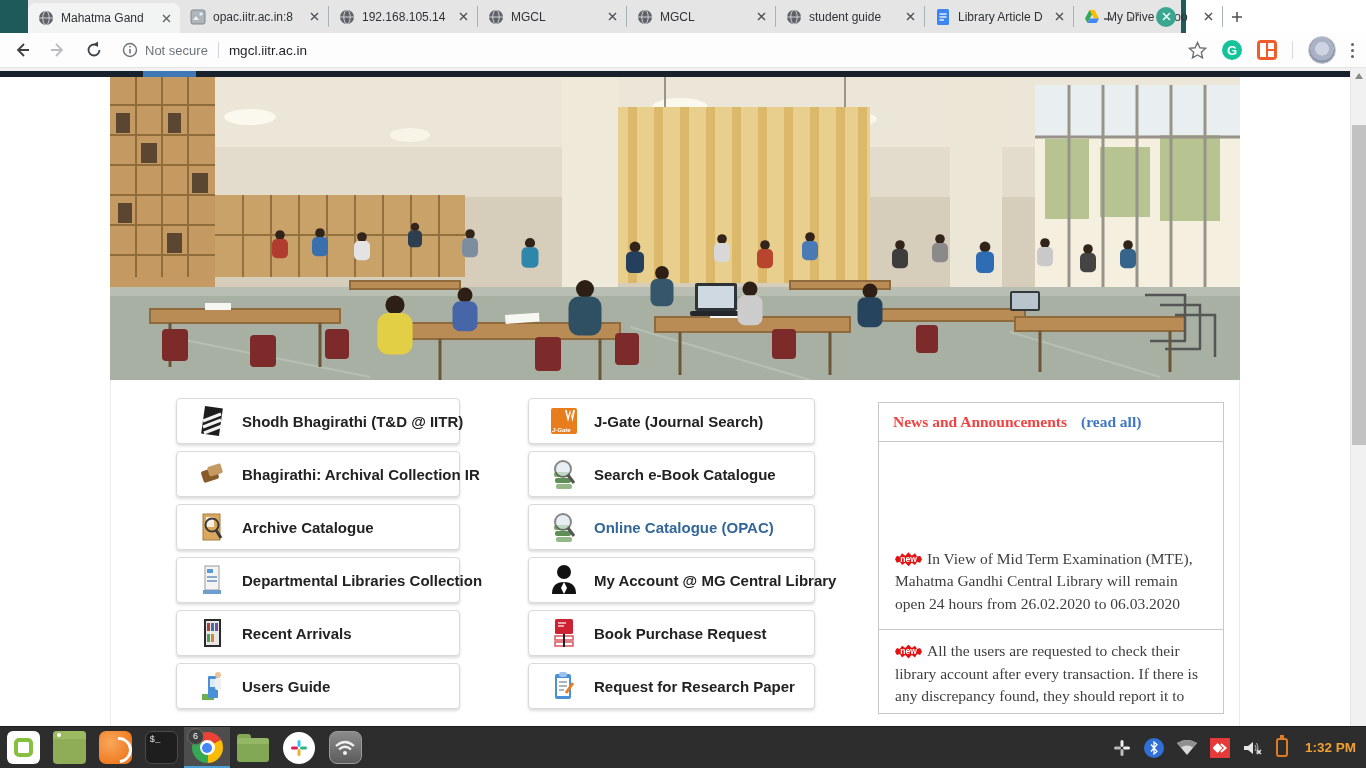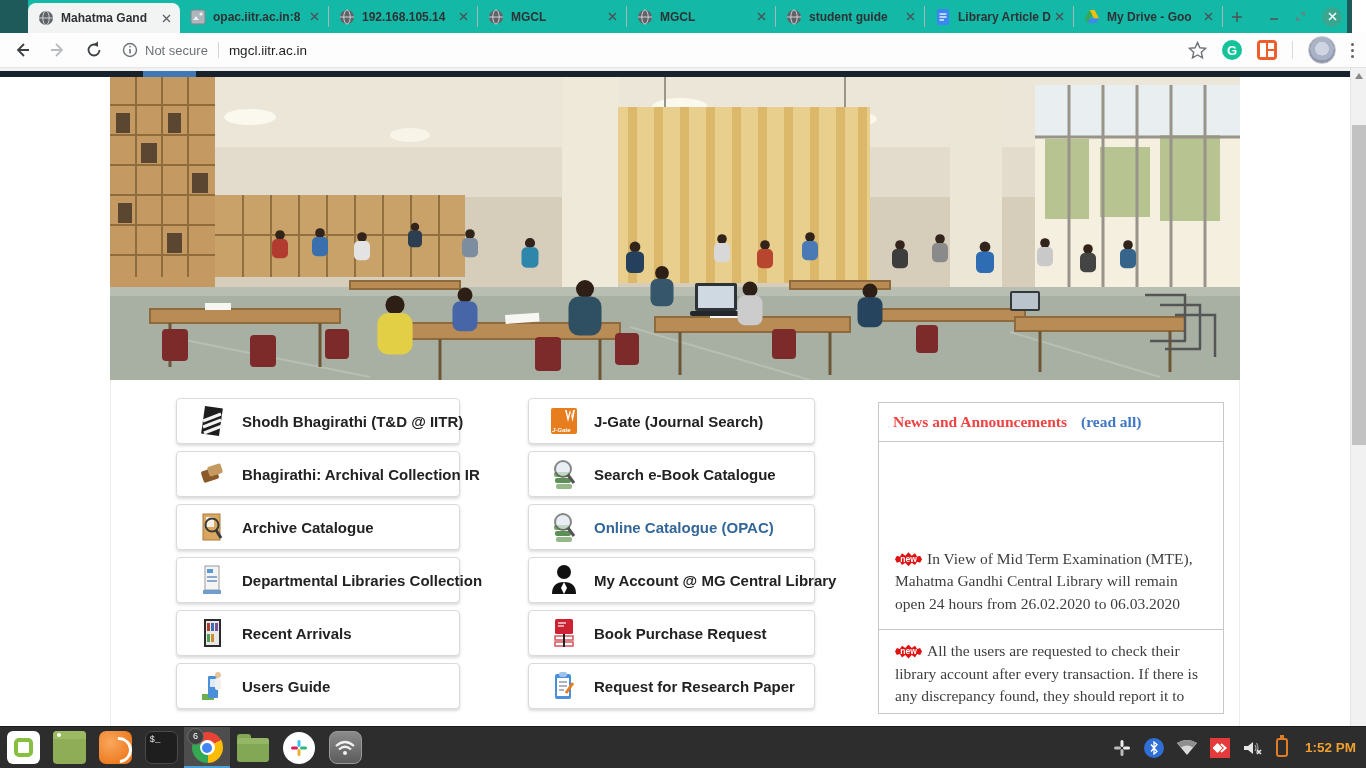--- a/index.html
+++ b/index.html
@@ -1,20 +1,20 @@
 <!DOCTYPE html>
 <html><head>
 <meta charset="utf-8">
 <style>
   html,body{margin:0;padding:0;background:#222;}
   #viewport{position:relative;width:1366px;height:768px;overflow:hidden;background:#ffffff;
     font-family:"Liberation Sans",sans-serif;}
 
   
-  .tabstrip{position:absolute;left:0;top:0;width:1352px;height:33px;background:#14b8a6;font-weight:bold;}
+  .tabstrip{position:absolute;left:0;top:0;width:1186px;height:33px;background:#e5e5e5;}
   .corner{position:absolute;top:0;height:33px;background:#1e5a5a;}
   .corner.left{left:0;width:28px;}
   .corner.right{right:0;width:5px;}
   .tabs{position:absolute;left:28px;top:0;height:33px;display:flex;}
   .tab{position:relative;width:149px;height:33px;display:flex;align-items:center;
        padding:0 6px 0 10px;box-sizing:border-box;cursor:default;}
   .tab.inactive{border-right:1px solid #a9b4b4;height:21px;align-self:center;}
   .tab.active{background:#f2f3f3;border-radius:8px 8px 0 0;margin-top:3px;height:30px;width:152px;}
   .tab-title{flex:1;font-size:12px;color:#2e3234;white-space:nowrap;overflow:hidden;margin-left:7px;}
   .fav{width:16px;height:16px;flex:none;display:inline-flex;}
@@ -828,17 +828,17 @@
           </svg>
       </span>
       <span class="trayic">
         <svg width="20" height="16" viewBox="0 0 20 16">
             <path d="M1 6 H5 L10 2 V14 L5 10 H1 Z" fill="#e6e6e6"></path>
             <path d="M12 5 Q14 8 12 11 M13.5 3 Q16.5 8 13.5 13" fill="none" stroke="#9a9a9a" stroke-width="1.3"></path>
             <path d="M14 10 L18 14 M18 10 L14 14" stroke="#e6e6e6" stroke-width="1.6"></path>
           </svg>
       </span>
       <span class="battery"></span>
-      <span class="clock">1:52 PM</span>
+      <span class="clock">1:32 PM</span>
     </div>
   </div>
 
 </div>
 
 </body></html>

